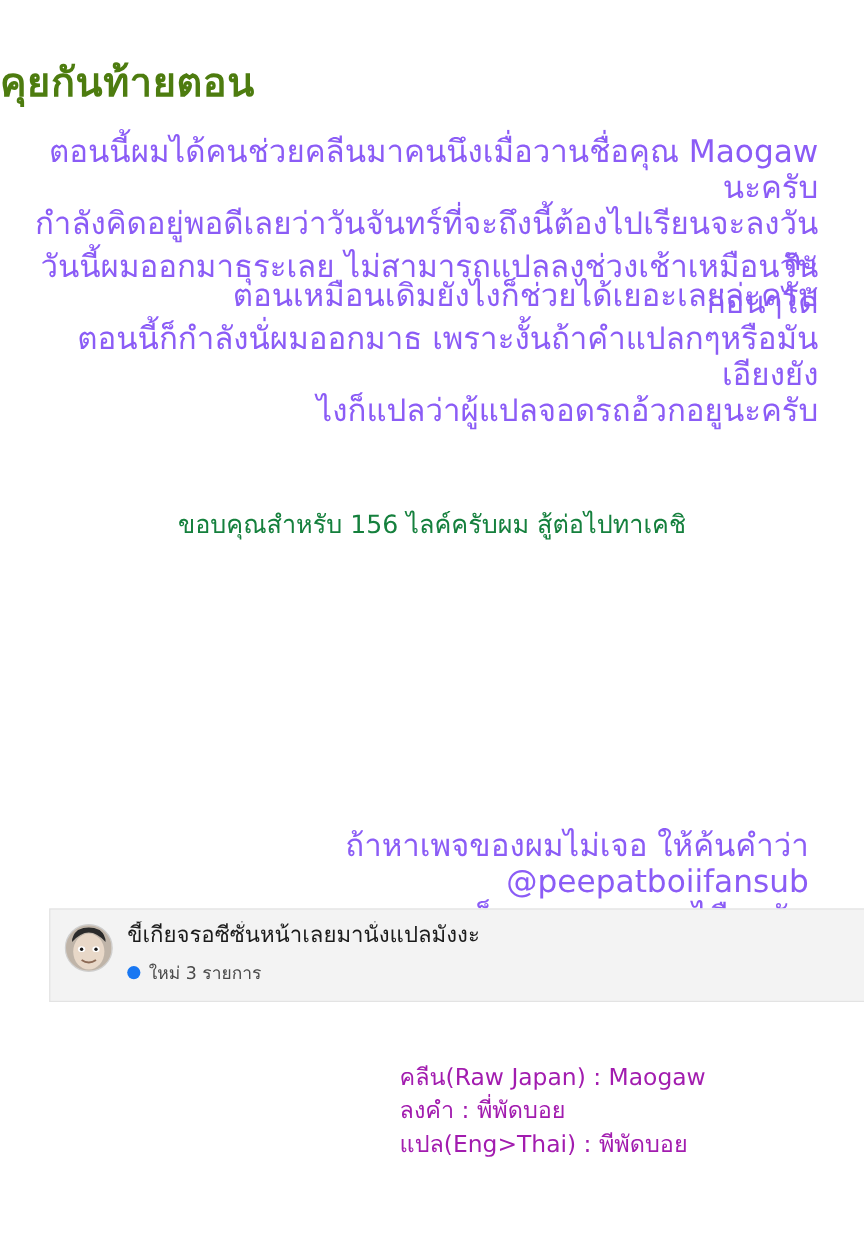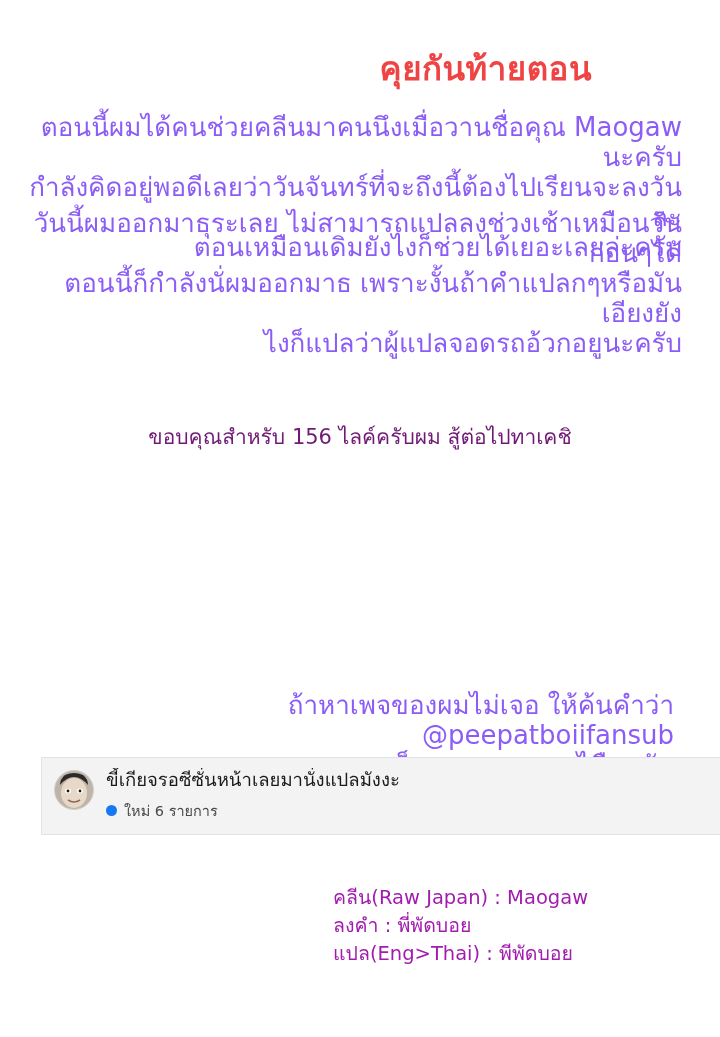--- a/index.html
+++ b/index.html
@@ -19,25 +19,25 @@
     position: absolute;
     inset: 0;
     width: 720px;
     height: 1037px;
   }
   .title {
     position: absolute;
     top: 42px;
     left: 0;
     width: 592px;
-    text-align: right;
+    text-align: left;
     font-size: 33px;
     font-weight: bold;
     letter-spacing: 0.5px;
-    color: #ef4444;
+    color: #4d7c0f;
   }
   .para {
     position: absolute;
     font-size: 26px;
     line-height: 30px;
     color: #8b5cf6;
     white-space: pre-line;
     text-align: right;
   }
   .para-1 {
@@ -51,21 +51,21 @@
     width: 660px;
   }
   .thanks {
     position: absolute;
     top: 422px;
     left: 0;
     width: 720px;
     text-align: center;
     font-size: 21px;
     line-height: 30px;
-    color: #701a75;
+    color: #15803d;
   }
   .para-3 {
     top: 690px;
     left: 34px;
     width: 640px;
   }
   .fb-card {
     position: absolute;
     top: 757px;
     left: 41px;
@@ -157,21 +157,21 @@
         <ellipse cx="25" cy="20" rx="3" ry="2.4" fill="#ffffff"></ellipse>
         <circle cx="13" cy="20" r="1.4" fill="#1a1a1a"></circle>
         <circle cx="25" cy="20" r="1.4" fill="#1a1a1a"></circle>
         <path d="M13 29 Q19 33 25 29" stroke="#8c6a55" stroke-width="1.6" fill="none"></path>
       </svg>
     </div>
     <div class="fb-text">
       <div class="fb-name">ขี้เกียจรอซีซั่นหน้าเลยมานั่งแปลมังงะ</div>
       <div class="fb-meta">
         <span class="fb-dot"></span>
-        <span>ใหม่ 6 รายการ</span>
+        <span>ใหม่ 3 รายการ</span>
       </div>
     </div>
   </div>
 
   <div class="credits">
     <div>คลีน(Raw Japan) : Maogaw</div>
     <div>ลงคำ : พี่พัดบอย</div>
     <div>แปล(Eng&gt;Thai) : พีพัดบอย</div>
   </div>
 

